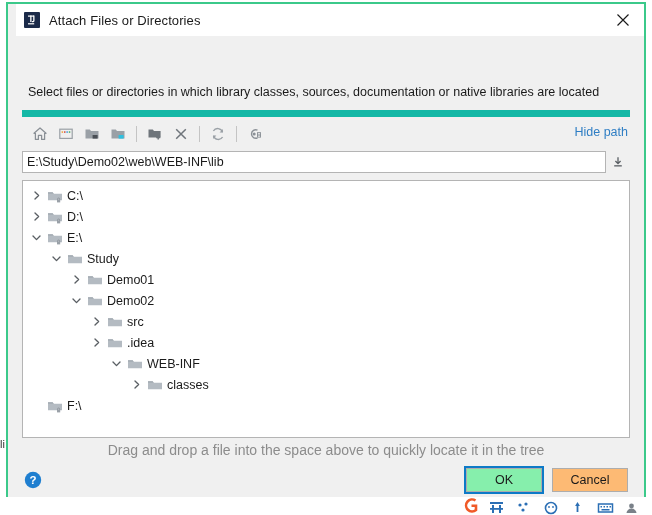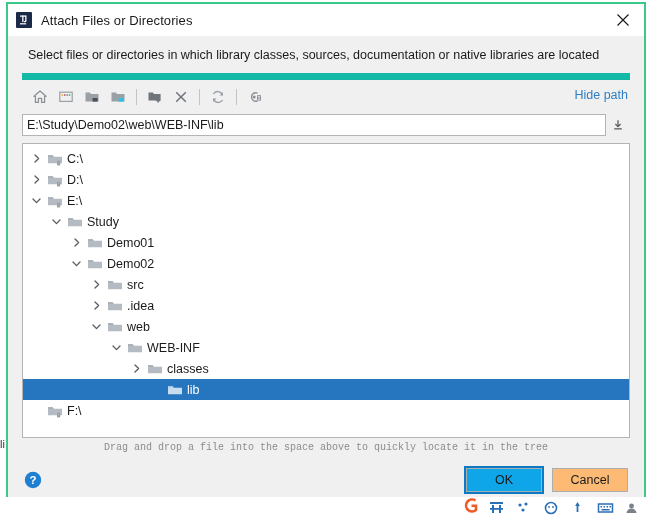--- a/index.html
+++ b/index.html
@@ -79,20 +79,21 @@
   
   .titlebar {
     height: 32px;
     min-height: 32px;
     background: #ffffff;
     display: flex;
     align-items: center;
     padding: 0 16px 0 8px;
     box-sizing: border-box;
     position: relative;
+    margin-left: 8px;
   }
   .app-icon {
     width: 16px; height: 16px;
     flex: 0 0 16px;
     background: #1b2a49;
     border-radius: 1px;
     display: flex;
     align-items: center;
     justify-content: center;
     margin-right: 9px;
@@ -115,20 +116,21 @@
   }
   .close-btn svg { display: block; }
 
   
   .header-desc {
     background: #f0f0f0;
     padding: 12px 0 11px 20px;
     font-size: 12.5px;
     color: #1a1a1a;
     white-space: nowrap;
+    margin-top: 37px;
   }
 
   
   .toolbar-wrap {
     margin: 0 14px;
     border-top: 7px solid #14b8a6;
     position: relative;
   }
   .toolbar {
     height: 33px;
@@ -234,26 +236,25 @@
     justify-content: center;
   }
   .node-icon svg { display: block; }
   .node-label {
     padding-left: 2px;
   }
 
   
   .drag-hint {
     text-align: center;
-    font-size: 10px;
+    font-size: 14px;
     color: #8c8c8c;
     padding: 4px 0 0 0;
     height: 20px;
     box-sizing: border-box;
-    font-family: Liberation Mono, monospace;
   }
 
   
   .footer {
     height: 44px;
     min-height: 44px;
     display: flex;
     align-items: center;
     padding: 0 16px 0 16px;
     box-sizing: border-box;
@@ -274,21 +275,21 @@
     border: 1px solid #adadad;
     height: 24px;
     min-width: 76px;
     padding: 0 10px;
     cursor: default;
     box-sizing: border-box;
   }
   .btn.primary-focus {
     outline: 2px solid #0d7ac7;
     outline-offset: 0px;
-    background: #0ea5e9;
+    background: #86efac;
     margin-right: 10px;
   }
 </style>
 </head>
 <body>
 
 <div class="desktop-bg"></div>
 
 <div class="bg-left-fragment">
   <span class="bg-frag-text">li.</span>
@@ -524,74 +525,48 @@
           </span>
           <span class="node-icon">
             <svg width="16" height="16" viewBox="0 0 16 16">
               <path d="M1 4.2 h4.6 l1.2 1.5 h8.2 v6.6 h-14 z" fill="#b4bbc2"></path>
               <path d="M1 4.2 h4.6 l1.2 1.5 h-5.8 z" fill="#a5acb3"></path>
             </svg>
           </span>
           <span class="node-label">.idea</span>
         </div>
         <div class="tree-row">
-          <span style="display: inline-block; flex: 0 0 65px; height: 21px;"></span>
+          <span style="display: inline-block; flex: 0 0 85px; height: 21px;"></span>
           <span class="twisty">
             <svg width="9" height="9" viewBox="0 0 9 9">
               <path d="M1 3 L4.5 6.6 L8 3" fill="none" stroke="#5a5f64" stroke-width="1.35" stroke-linecap="round" stroke-linejoin="round"></path>
             </svg>
           </span>
           <span class="node-icon">
             <svg width="16" height="16" viewBox="0 0 16 16">
               <path d="M1 4.2 h4.6 l1.2 1.5 h8.2 v6.6 h-14 z" fill="#b4bbc2"></path>
               <path d="M1 4.2 h4.6 l1.2 1.5 h-5.8 z" fill="#a5acb3"></path>
             </svg>
           </span>
-          <span class="node-label">web</span>
-        </div>
-        <div class="tree-row">
-          <span style="display: inline-block; flex: 0 0 85px; height: 21px;"></span>
-          <span class="twisty">
-            <svg width="9" height="9" viewBox="0 0 9 9">
-              <path d="M1 3 L4.5 6.6 L8 3" fill="none" stroke="#5a5f64" stroke-width="1.35" stroke-linecap="round" stroke-linejoin="round"></path>
-            </svg>
-          </span>
-          <span class="node-icon">
-            <svg width="16" height="16" viewBox="0 0 16 16">
-              <path d="M1 4.2 h4.6 l1.2 1.5 h8.2 v6.6 h-14 z" fill="#b4bbc2"></path>
-              <path d="M1 4.2 h4.6 l1.2 1.5 h-5.8 z" fill="#a5acb3"></path>
-            </svg>
-          </span>
           <span class="node-label">WEB-INF</span>
         </div>
         <div class="tree-row">
           <span style="display: inline-block; flex: 0 0 105px; height: 21px;"></span>
           <span class="twisty">
             <svg width="9" height="9" viewBox="0 0 9 9">
               <path d="M3 1 L6.6 4.5 L3 8" fill="none" stroke="#5a5f64" stroke-width="1.35" stroke-linecap="round" stroke-linejoin="round"></path>
             </svg>
           </span>
           <span class="node-icon">
             <svg width="16" height="16" viewBox="0 0 16 16">
               <path d="M1 4.2 h4.6 l1.2 1.5 h8.2 v6.6 h-14 z" fill="#b4bbc2"></path>
               <path d="M1 4.2 h4.6 l1.2 1.5 h-5.8 z" fill="#a5acb3"></path>
             </svg>
           </span>
           <span class="node-label">classes</span>
-        </div>
-        <div class="tree-row selected">
-          <span style="display: inline-block; flex: 0 0 125px; height: 21px;"></span>
-          <span class="twisty"></span>
-          <span class="node-icon">
-            <svg width="16" height="16" viewBox="0 0 16 16">
-              <path d="M1 4.2 h4.6 l1.2 1.5 h8.2 v6.6 h-14 z" fill="#c7dcef"></path>
-              <path d="M1 4.2 h4.6 l1.2 1.5 h-5.8 z" fill="#b3cfe6"></path>
-            </svg>
-          </span>
-          <span class="node-label">lib</span>
         </div>
         <div class="tree-row">
           <span style="display: inline-block; flex: 0 0 5px; height: 21px;"></span>
           <span class="twisty"></span>
           <span class="node-icon">
             <svg width="16" height="16" viewBox="0 0 16 16">
               <path d="M1 4.2 h4.6 l1.2 1.5 h8.2 v6.6 h-14 z" fill="#b4bbc2"></path>
               <path d="M1 4.2 h4.6 l1.2 1.5 h-5.8 z" fill="#a5acb3"></path>
               <path d="M10.5 12.0 v-0.9 a1.1 1.1 0 0 1 2.2 0 v0.9" fill="none" stroke="#8d949b" stroke-width="0.9"></path>
               <rect x="10" y="11.8" width="3.2" height="2.6" fill="#9aa1a8"></rect>

